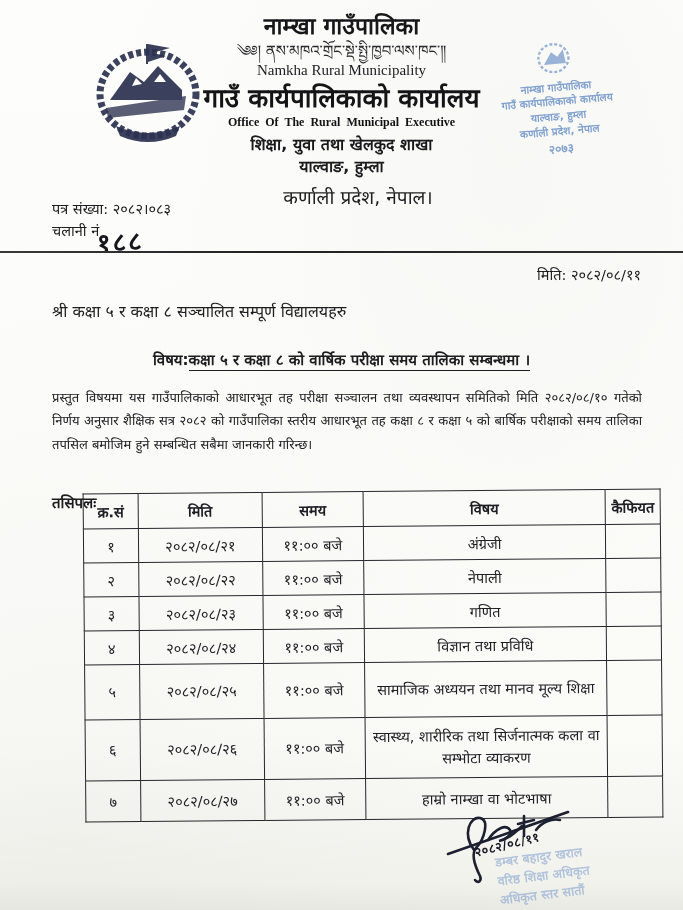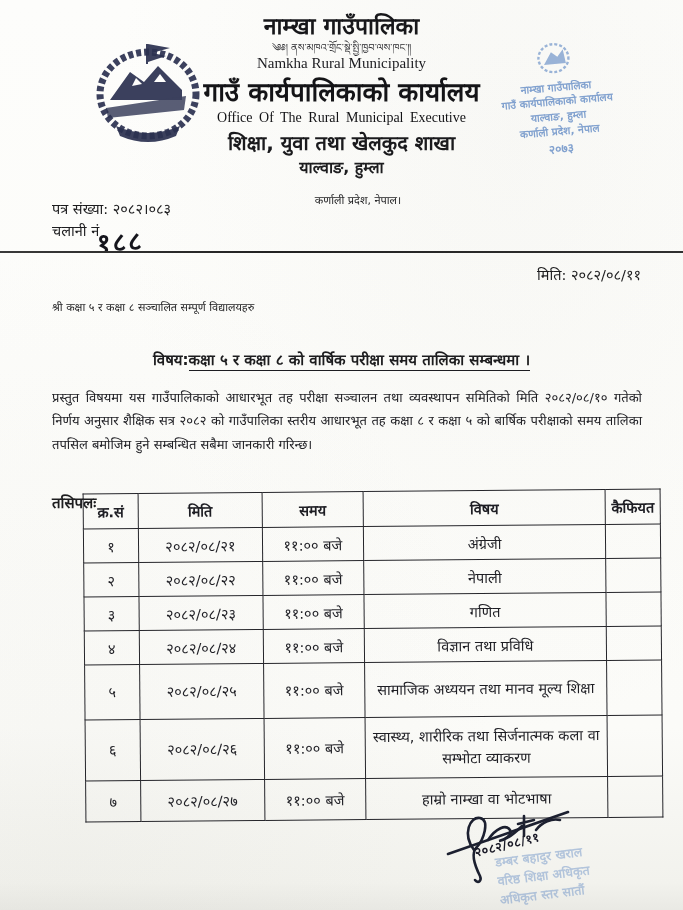--- a/index.html
+++ b/index.html
@@ -11,48 +11,48 @@
     font-family:"DejaVu Sans","Liberation Sans",sans-serif;
     color:#1d1d1f;
     background:
       radial-gradient(ellipse at 75% 15%, rgba(205,205,195,.10), transparent 55%),
       radial-gradient(ellipse at 10% 90%, rgba(190,190,180,.08), transparent 50%),
       linear-gradient(180deg,#fdfdfb 0%,#fbfbf8 80%,#f2f2ed 97%,#e9e9e4 100%);
   }
   
   .letterhead{position:absolute;left:0;right:0;top:12px;text-align:center;line-height:1.25;}
   .lh-np-title{font-size:23px;font-weight:bold;color:#17171a;}
-  .lh-tibetan{font-size:10px;margin-top:1px;color:#2a2a2e;text-align:center;}
+  .lh-tibetan{font-size:15px;margin-top:1px;color:#2a2a2e;text-align:center;}
   .lh-en-title{font-family:"Liberation Serif","DejaVu Serif",serif;font-size:15px;color:#1c1c20;}
   .lh-office-np{font-size:26px;font-weight:bold;margin-top:3px;color:#141417;}
-  .lh-office-en{font-family:"Liberation Serif","DejaVu Serif",serif;font-size:14px;font-weight:normal;word-spacing:3px;color:#121215;}
-  .lh-dept{font-size:20px;font-weight:600;margin-top:5px;color:#1a1a1d;}
+  .lh-office-en{font-family:"Liberation Serif","DejaVu Serif",serif;font-size:12px;font-weight:bold;word-spacing:3px;color:#121215;}
+  .lh-dept{font-size:16px;font-weight:600;margin-top:5px;color:#1a1a1d;}
   .lh-place{font-size:16px;font-weight:bold;margin-top:2px;}
-  .lh-prov{font-size:11px;margin-top:16px;padding-left:33px;}
+  .lh-prov{font-size:19px;margin-top:9px;padding-left:33px;}
   
   .emblem{position:absolute;left:86px;top:38px;width:128px;height:110px;}
   
   .stamp-top{
     position:absolute;left:468px;top:40px;width:178px;
     transform:rotate(-5deg);
     color:#4a79bd;opacity:.68;text-align:center;line-height:1.4;
     font-weight:bold;font-size:10.5px;pointer-events:none;
   }
   .stamp-top .st-year{font-size:12px;margin-top:3px;}
   
   .meta{position:absolute;left:52px;top:198px;font-size:14.5px;line-height:1.55;}
   .chalani-row{display:flex;align-items:flex-start;}
   .chalani-hand{
     font-size:26px;font-weight:600;letter-spacing:2px;color:#15151c;
     transform:rotate(-3deg);display:inline-block;margin-left:-2px;position:relative;top:2px;
   }
   .divider{position:absolute;left:0;top:251px;width:683px;height:2px;background:linear-gradient(90deg,#3a3a3a,#222 40%,#303030);}
   .date-line{position:absolute;right:42px;top:264px;font-size:14.5px;margin-left:44px;}
   
-  .recipient{position:absolute;left:52px;top:299px;font-size:11px;line-height:1.65;}
+  .recipient{position:absolute;left:52px;top:299px;font-size:16px;line-height:1.65;}
   .subject{position:absolute;left:0;right:0;top:349px;text-align:center;font-size:15px;font-weight:600;}
   .subject .u{border-bottom:1.6px solid #1d1d22;padding-bottom:1px;}
   .body-par{
     position:absolute;left:52px;top:386px;width:590px;
     font-size:13px;line-height:1.8;text-align:justify;color:#202025;
   }
   .tasipal{position:absolute;left:52px;top:468px;font-size:15px;font-weight:600;margin-top:24px;}
   
   .sched{position:absolute;left:84px;top:491px;width:578px;border-collapse:collapse;transform:rotate(-.5deg);}
   .sched th,.sched td{

